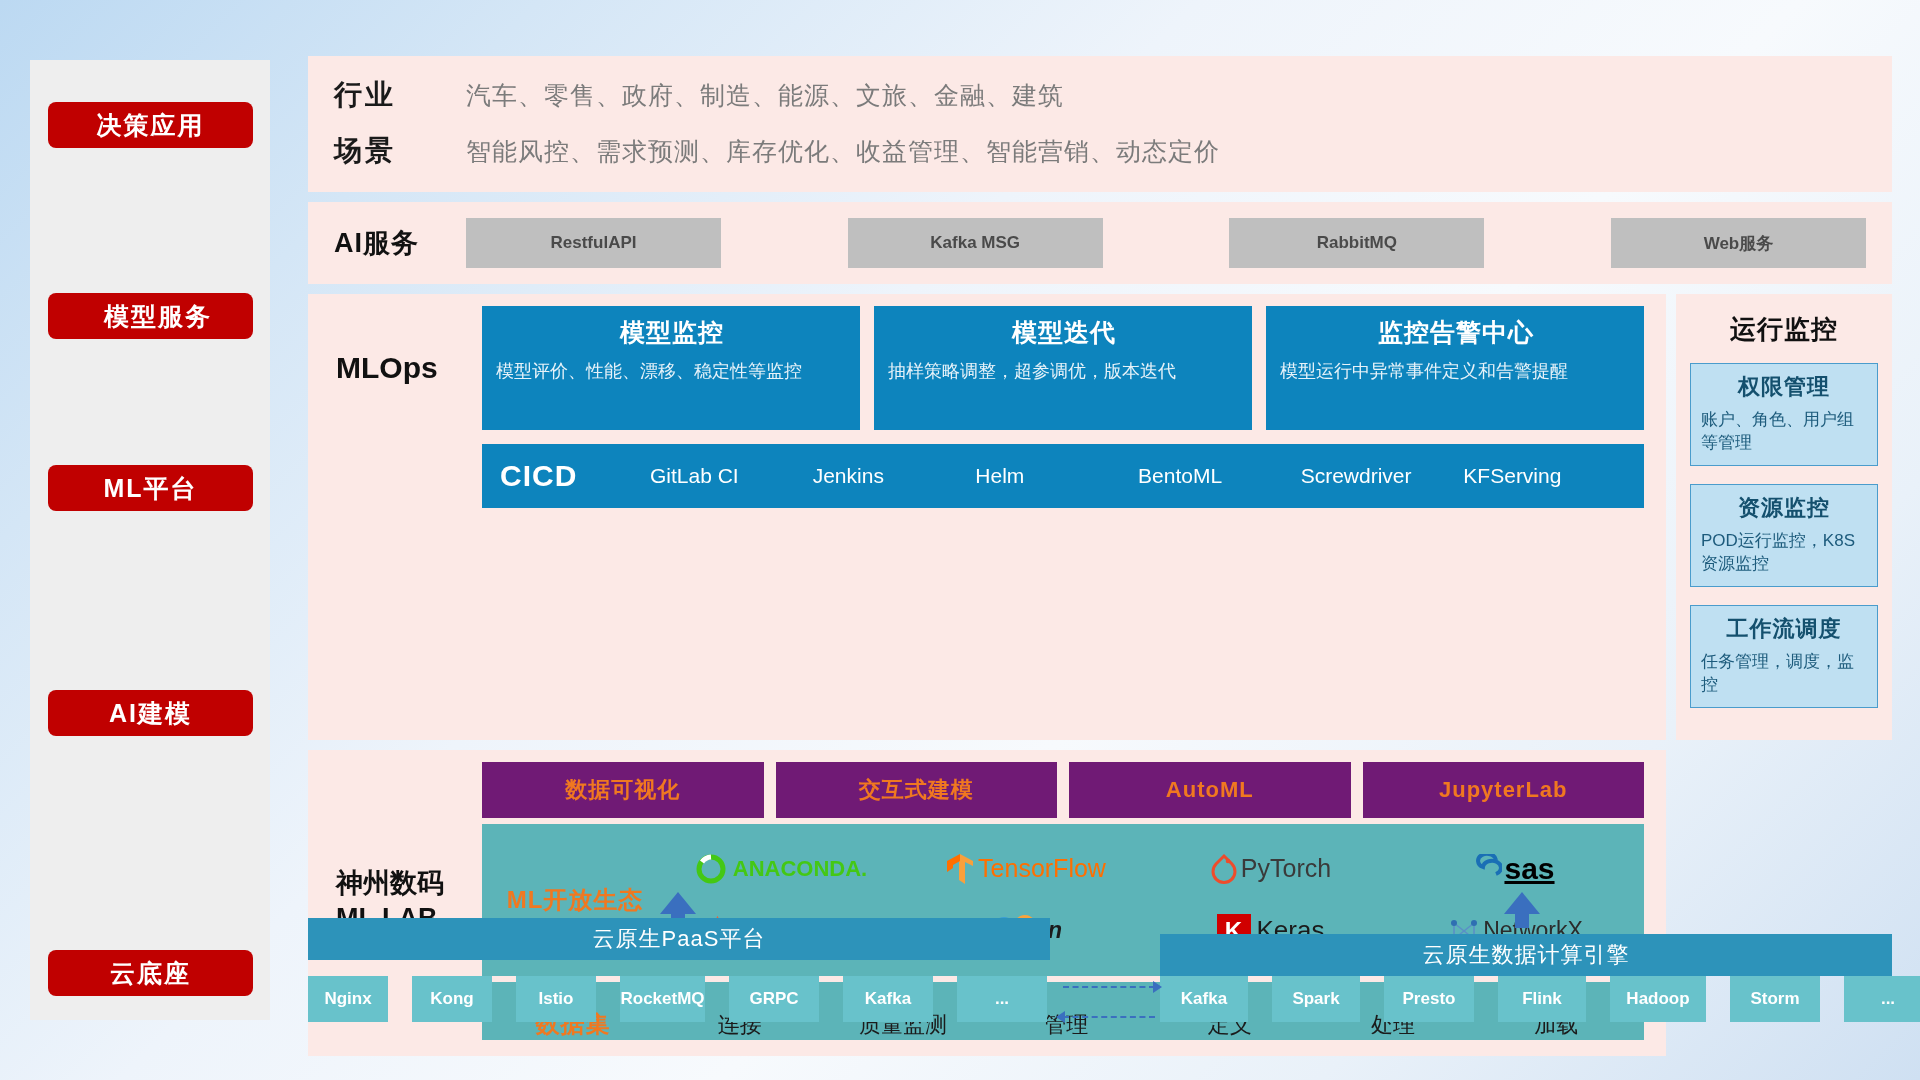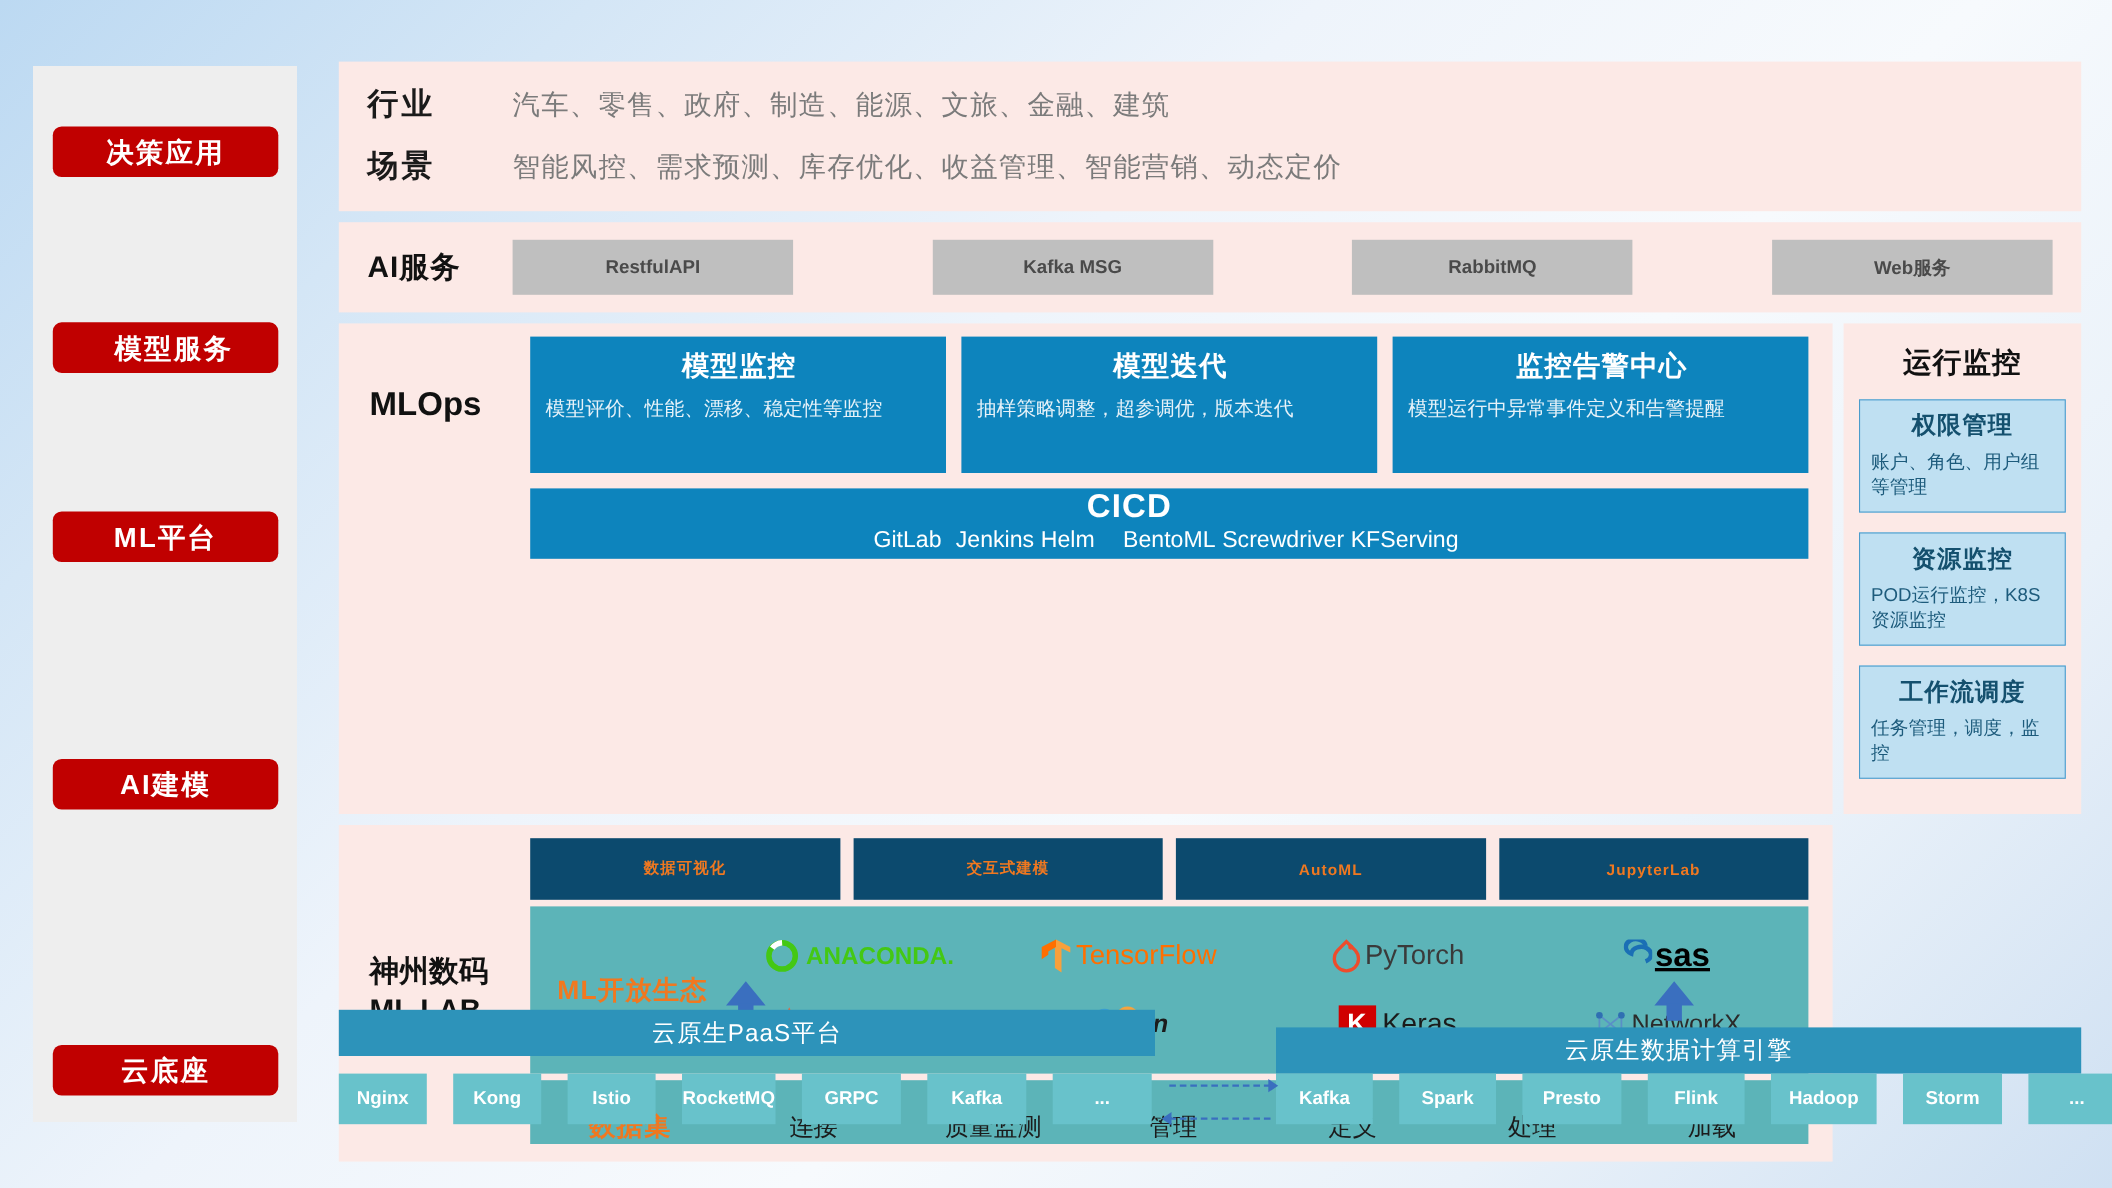--- a/index.html
+++ b/index.html
@@ -36,21 +36,21 @@
     background: #c00000;
     border-radius: 8px;
     color: #ffffff;
     font-size: 25px;
     font-weight: bold;
     letter-spacing: 2px;
     display: flex;
     align-items: center;
     justify-content: center;
   }
-  .rail-chip.c0 { top: 55px; }
+  .rail-chip.c0 { top: 42px; }
   .rail-chip.c1 { top: 233px; padding-left: 15px; }
   .rail-chip.c2 { top: 405px; }
   .rail-chip.c3 { top: 630px; }
   .rail-chip.c4 { top: 890px; }
 
   
   .main-col {
     position: absolute;
     left: 308px; top: 56px;
     width: 1584px;
@@ -157,21 +157,20 @@
   .mlops-card p {
     color: #e6f2f9; font-size: 18px; line-height: 1.42;
   }
   .cicd-bar {
     background: #0d84bd;
     height: 64px;
     display: flex;
     align-items: center;
     padding: 0 18px;
     overflow: hidden;
-    flex-direction: column;
   }
   .cicd-title {
     color: #fff; font-size: 30px; font-weight: bold;
     width: 150px; flex: none; letter-spacing: 1px;
   }
   .cicd-items { flex: 1; display: flex; }
   .cicd-item {
     flex: 1;
     color: #fff; font-size: 21px;
     line-height: 1.25;
@@ -213,24 +212,24 @@
   .lab-label {
     width: 152px; flex: none;
     display: flex; flex-direction: column; justify-content: center;
     font-size: 27px; font-weight: bold; color: #111;
     line-height: 1.3; padding-left: 6px;
   }
   .lab-body { flex: 1; display: flex; flex-direction: column; gap: 6px; }
   .lab-tabs { display: flex; gap: 12px; }
   .lab-tab {
     flex: 1;
-    background: #0c4a6e;
+    background: #701a75;
     height: 56px;
     display: flex; align-items: center; justify-content: center;
-    color: #f07820; font-size: 14px; font-weight: bold;
+    color: #f07820; font-size: 22px; font-weight: bold;
     letter-spacing: 1px;
   }
   .eco-row {
     background: #5cb4b8;
     display: flex;
     min-height: 152px;
     align-items: center;
     padding: 6px 8px;
   }
   .eco-label {

